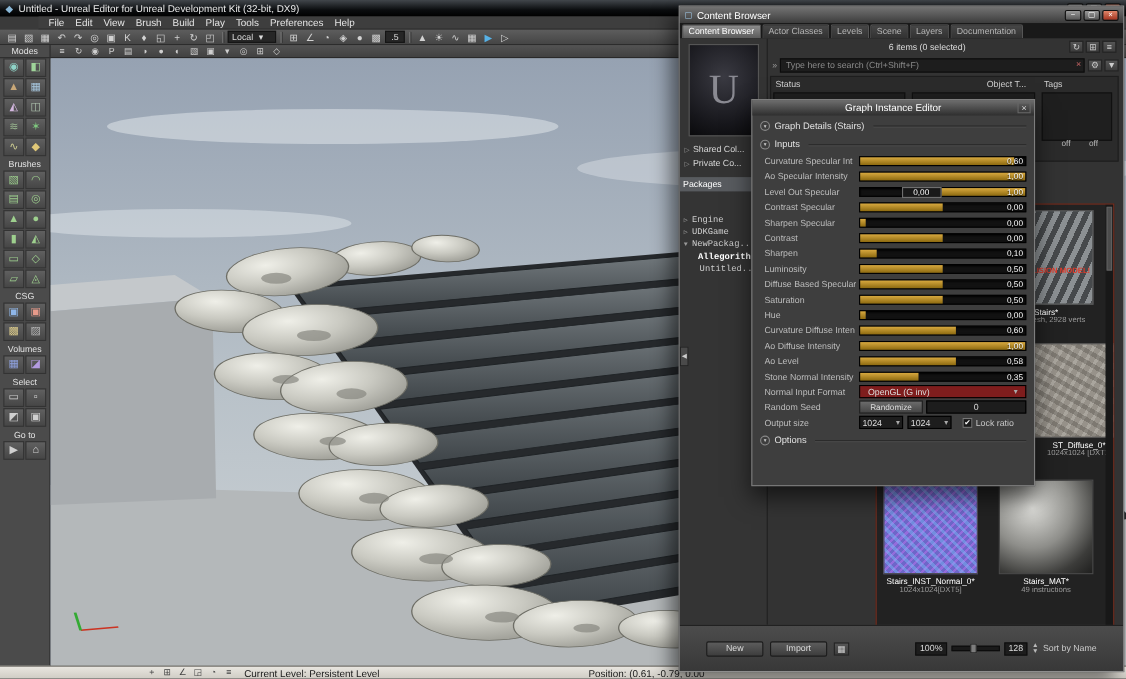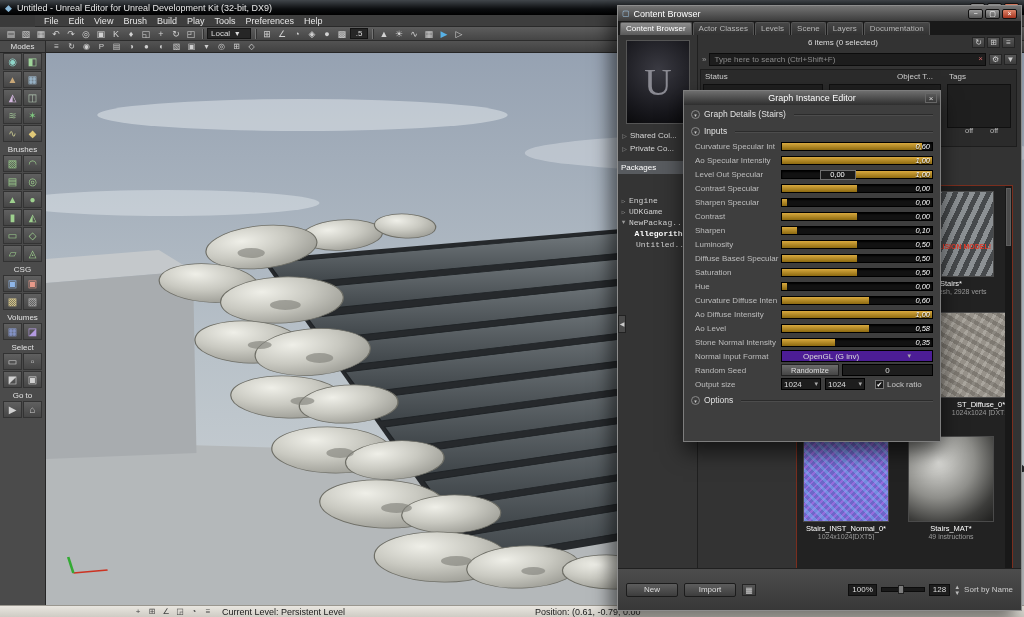--- a/index.html
+++ b/index.html
@@ -100,21 +100,21 @@
     repeating-linear-gradient(45deg,rgba(120,200,255,.4) 0 3px,transparent 3px 7px),
     repeating-linear-gradient(-45deg,rgba(220,120,255,.35) 0 2px,transparent 2px 5px);}
   .thumb-mat{background:radial-gradient(circle at 35% 30%,#dcdcd8 0%,#8e8e8a 45%,#3c3c3a 78%,#1f1f1e 100%);}
   .thumb-overlay{position:absolute;left:0;right:0;bottom:26px;color:#e03a2a;font-size:7px;font-weight:bold;
     white-space:nowrap;}
   .asset-name{font-size:7.5px;color:#fff;margin-top:2px;white-space:nowrap;overflow:hidden;}
   .asset-info{font-size:7px;color:#9a9a9a;white-space:nowrap;overflow:hidden;}
   .assets-scrollbar{position:absolute;right:0;top:0;bottom:0;width:7px;background:#181818;}
   .assets-scrollthumb{position:absolute;left:1px;top:2px;width:5px;height:58px;background:#4c4c4c;border:1px solid #5e5e5e;}
   .cb-footer{height:42px;background:linear-gradient(#4c4c4c,#383838);border-top:1px solid #202020;
-    display:flex;align-items:center;gap:6px;padding:0 8px;}
+    display:flex;align-items:center;gap:6px;padding:0 24px;}
   .cb-btn{width:52px;height:14px;background:linear-gradient(#5d5d5d,#3d3d3d);border:1px solid #1c1c1c;
     border-radius:2px;color:#ddd;font-size:8px;line-height:12px;text-align:center;}
   .ft-icon{width:14px;height:12px;background:linear-gradient(#565656,#3c3c3c);border:1px solid #242424;
     color:#ccc;font-size:8px;line-height:11px;text-align:center;}
   .ft-right{margin-left:auto;display:flex;align-items:center;gap:4px;}
   .ft-box{height:12px;background:#1d1d1d;border:1px solid #0e0e0e;color:#ddd;font-size:8px;
     display:flex;align-items:center;justify-content:center;padding:0 3px;}
   .ft-slider{position:relative;width:44px;height:5px;background:#1a1a1a;border:1px solid #0c0c0c;}
   .ft-sliderthumb{position:absolute;left:38%;top:-3px;width:6px;height:9px;background:#7d7d7d;border:1px solid #222;}
   .ft-sort-arrows{color:#bbb;font-size:6px;line-height:6px;text-align:center;}
@@ -130,25 +130,25 @@
   .gd-section{display:flex;align-items:center;gap:4px;color:#e0e0e0;font-size:8.5px;padding:0 7px;height:18px;}
   .gd-chev{width:9px;height:9px;border:1px solid #8a8a8a;border-radius:50%;font-size:5px;line-height:8px;
     text-align:center;color:#ccc;flex:none;}
   .gd-section::after{content:"";flex:1;height:1px;background:#2b2b2b;box-shadow:0 1px 0 #4c4c4c;margin-left:4px;}
   .slider-row,.gd-row{display:flex;align-items:center;height:14px;padding:0 7px 0 11px;}
   .slider-label,.gd-rowlabel{width:86px;flex:none;color:#bdbdbd;font-size:8px;white-space:nowrap;overflow:hidden;}
   .slider-track{position:relative;flex:1;height:9px;background:#121212;border:1px solid #000;
     box-shadow:inset 0 1px 2px #000;}
   .slider-fill{position:absolute;left:0;top:0;bottom:0;background:linear-gradient(#d8a93f,#8d6a10);}
   .slider-value{position:absolute;right:2px;top:0;bottom:0;display:flex;align-items:center;color:#fff;
-    font-size:7.5px;text-shadow:0 1px 1px #000;font-style:italic;}
+    font-size:7.5px;text-shadow:0 1px 1px #000;}
   .low-box{position:absolute;top:-1px;height:10px;width:36px;background:#191919;border:1px solid #6e6e6e;
     color:#fff;font-size:7.5px;text-align:center;line-height:8px;}
-  .gd-dropdown{flex:1;height:12px;background:#4c1d95;border:1px solid #000;color:#ddd;font-size:8px;
-    display:flex;align-items:center;justify-content:space-between;padding:0 21px;}
+  .gd-dropdown{flex:1;height:12px;background:#7f1d1d;border:1px solid #000;color:#ddd;font-size:8px;
+    display:flex;align-items:center;justify-content:space-between;padding:0 7px;}
   .gd-dd-arrow{color:#aaa;font-size:7px;}
   .rand-btn{width:58px;height:12px;background:linear-gradient(#6c6c6c,#454545);border:1px solid #202020;
     color:#ddd;font-size:7.5px;line-height:11px;text-align:center;margin-right:3px;flex:none;}
   .seed-field{flex:1;height:12px;background:#1d1d1d;border:1px solid #000;color:#ddd;font-size:8px;
     display:flex;align-items:center;justify-content:center;}
   .size-box{width:40px;height:12px;background:#1d1d1d;border:1px solid #000;color:#ddd;font-size:8px;
     display:flex;align-items:center;justify-content:space-between;padding:0 2px;margin-right:4px;flex:none;}
   .lock-check{width:9px;height:9px;background:#1a1a1a;border:1px solid #777;color:#fff;font-size:7px;
     line-height:8px;text-align:center;margin:0 3px 0 6px;flex:none;}
   .lock-label{color:#c6c6c6;font-size:8px;}

